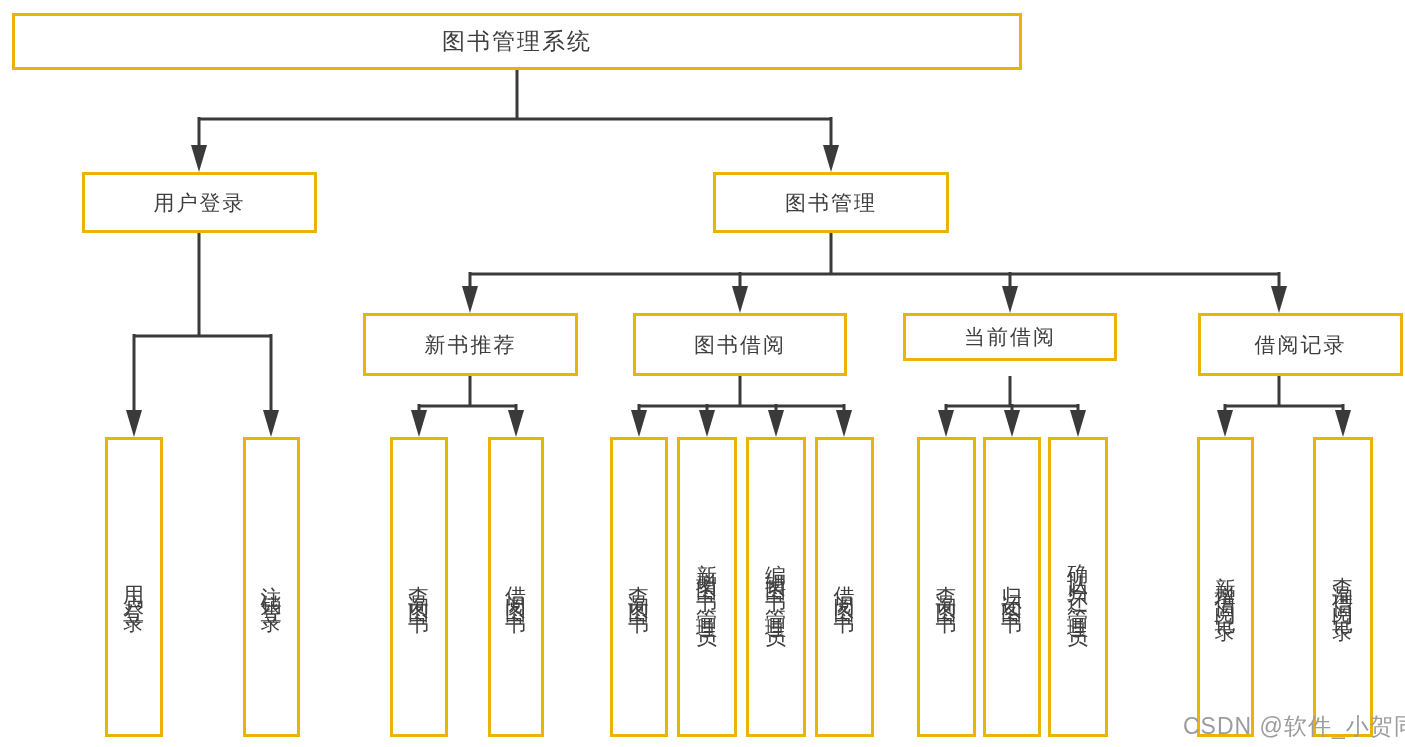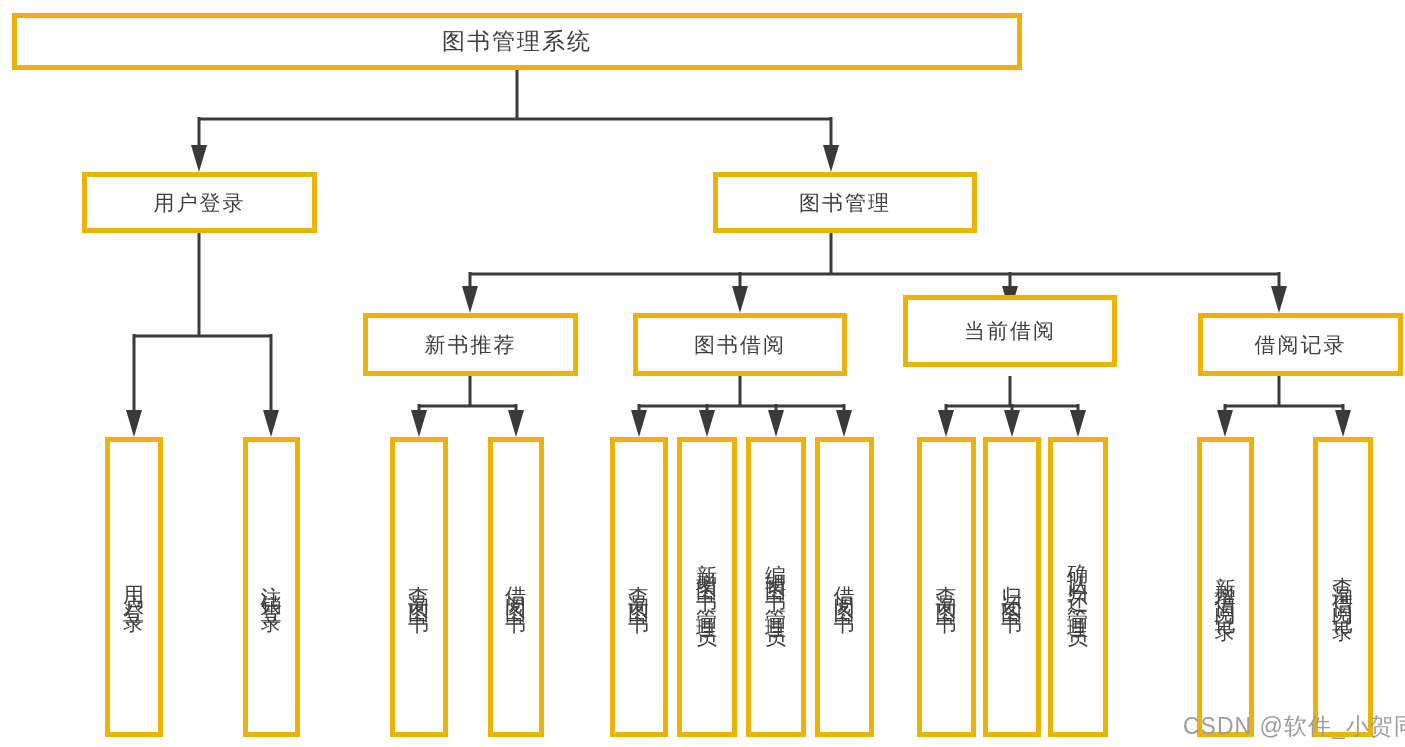--- a/index.html
+++ b/index.html
@@ -8,21 +8,21 @@
     width:1405px; height:747px;
     background:#ffffff;
     font-family:"Liberation Sans", sans-serif;
     color:#3e3e3e;
     overflow:hidden;
   }
   svg.wires { position:absolute; left:0; top:0; }
   .box {
     position:absolute;
     box-sizing:border-box;
-    border:5px solid #eab308;
+    border:3px solid #eab308;
     background:#ffffff;
     display:flex;
     align-items:center;
     justify-content:center;
     text-align:center;
   }
   .root-label { font-size:23px; letter-spacing:2px; }
   .h-label   { font-size:21px; letter-spacing:2px; }
   .v .v-label {
     writing-mode:vertical-rl;
@@ -90,31 +90,31 @@
     </g>
   </svg>
 
   <div class="box" style="left:12px; top:13px; width:1010px; height:57px;">
     <span class="root-label">图书管理系统</span>
   </div>
 
   <div class="box" style="left:82px; top:172px; width:235px; height:61px;">
     <span class="h-label">用户登录</span>
   </div>
-  <div class="box" style="left:713px; top:172px; width:264px; height:61px;">
+  <div class="box" style="left:713px; top:172px; width:236px; height:61px;">
     <span class="h-label">图书管理</span>
   </div>
 
   <div class="box" style="left:633px; top:313px; width:214px; height:63px;">
     <span class="h-label">图书借阅</span>
   </div>
   <div class="box" style="left:363px; top:313px; width:215px; height:63px;">
     <span class="h-label">新书推荐</span>
   </div>
-  <div class="box" style="left:903px; top:295px; width:214px; height:72px;">
+  <div class="box" style="left:903px; top:313px; width:214px; height:48px;">
     <span class="h-label">当前借阅</span>
   </div>
   <div class="box" style="left:1198px; top:313px; width:205px; height:63px;text-align:right;">
     <span class="h-label">借阅记录</span>
   </div>
 
   <div class="box v" style="left:105px; top:437px; width:58px; height:300px;">
     <span class="v-label">用户登录</span>
   </div>
   <div class="box v" style="left:243px; top:437px; width:57px; height:300px;">

